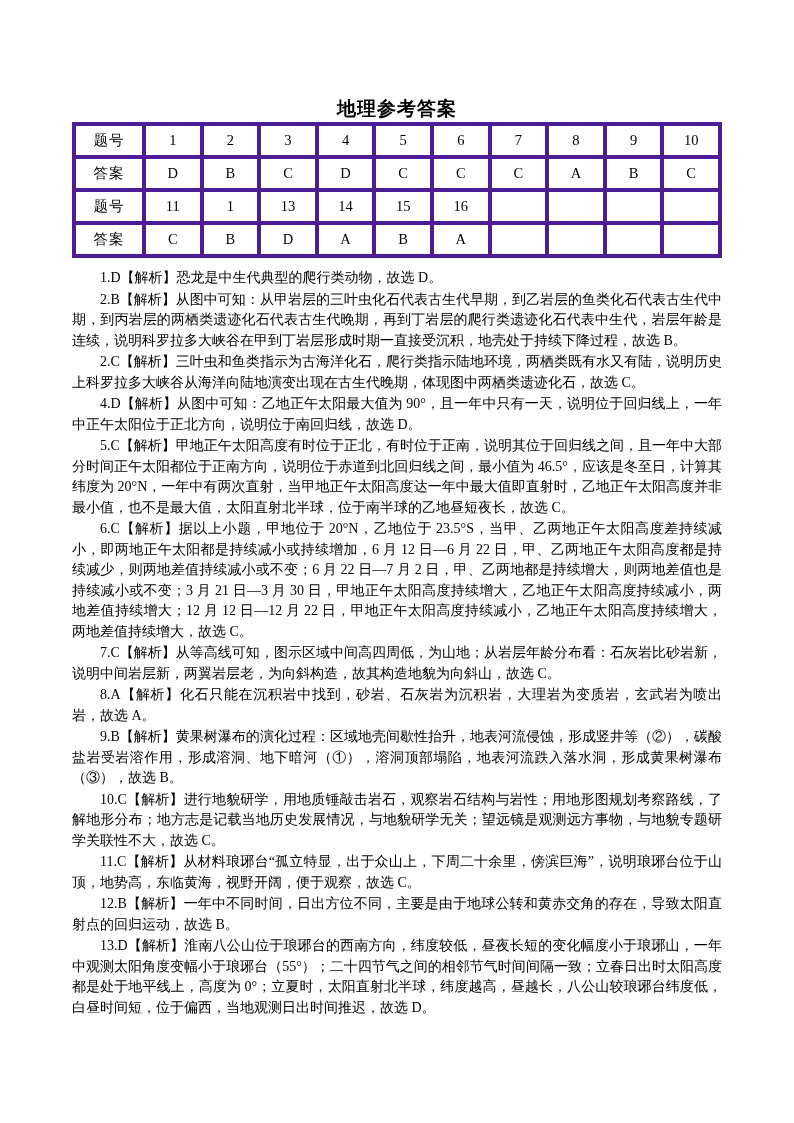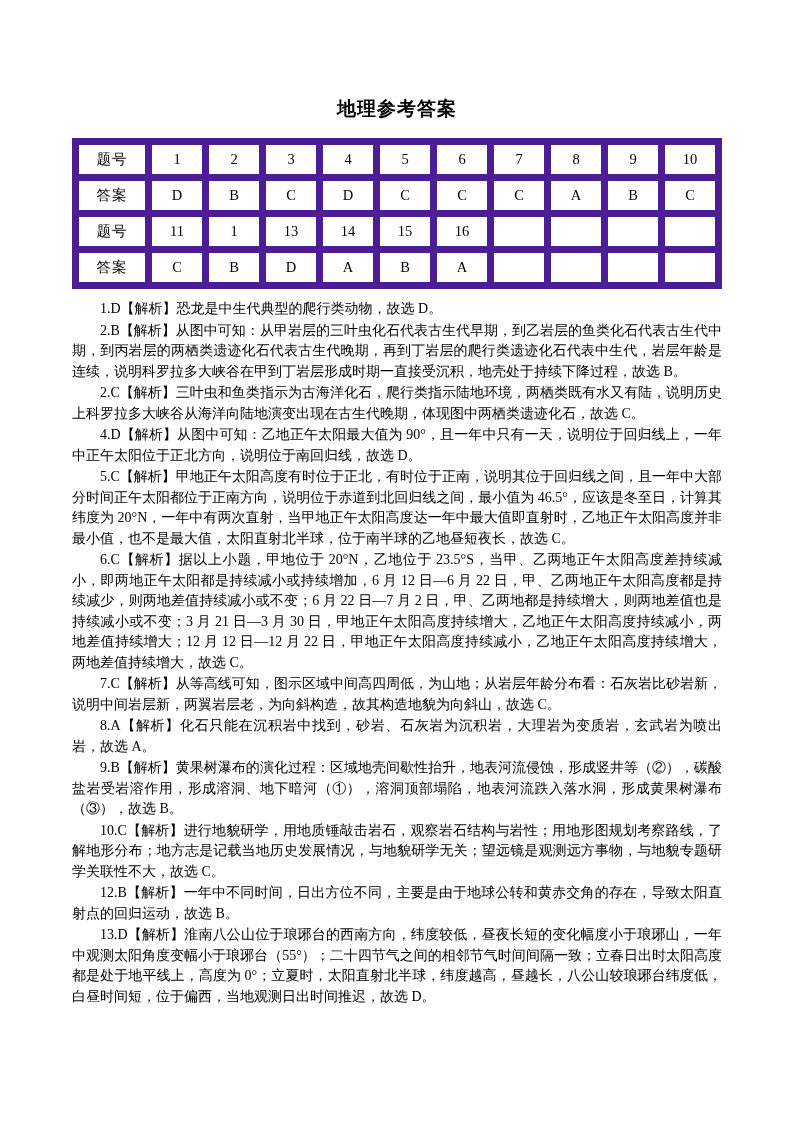--- a/index.html
+++ b/index.html
@@ -21,31 +21,30 @@
     height: 1123px;
     box-sizing: border-box;
     padding: 0 72px;
   }
   .doc-title {
     text-align: center;
     font-size: 19px;
     font-weight: bold;
     letter-spacing: 1px;
     margin-top: 96px;
-    margin-bottom: 16px;
     font-family: "Liberation Serif", "DejaVu Serif", serif;
   }
   table.answers {
     border-collapse: collapse;
     width: 100%;
     table-layout: fixed;
     margin: 0 auto 10px auto;
   }
   table.answers td {
-    border: 7px solid #4c1d95;
+    border: 4px solid #4c1d95;
     height: 27px;
     text-align: center;
     vertical-align: middle;
     font-size: 14.5px;
     font-family: "Liberation Serif", "DejaVu Serif", serif;
   }
   table.answers td.hdr {
     width: 64px;
     letter-spacing: 1px;
   }
@@ -129,17 +128,18 @@
     <p class="para">1.D【解析】恐龙是中生代典型的爬行类动物，故选 D。</p>
     <p class="para">2.B【解析】从图中可知：从甲岩层的三叶虫化石代表古生代早期，到乙岩层的鱼类化石代表古生代中期，到丙岩层的两栖类遗迹化石代表古生代晚期，再到丁岩层的爬行类遗迹化石代表中生代，岩层年龄是连续，说明科罗拉多大峡谷在甲到丁岩层形成时期一直接受沉积，地壳处于持续下降过程，故选 B。</p>
     <p class="para">2.C【解析】三叶虫和鱼类指示为古海洋化石，爬行类指示陆地环境，两栖类既有水又有陆，说明历史上科罗拉多大峡谷从海洋向陆地演变出现在古生代晚期，体现图中两栖类遗迹化石，故选 C。</p>
     <p class="para">4.D【解析】从图中可知：乙地正午太阳最大值为 90°，且一年中只有一天，说明位于回归线上，一年中正午太阳位于正北方向，说明位于南回归线，故选 D。</p>
     <p class="para">5.C【解析】甲地正午太阳高度有时位于正北，有时位于正南，说明其位于回归线之间，且一年中大部分时间正午太阳都位于正南方向，说明位于赤道到北回归线之间，最小值为 46.5°，应该是冬至日，计算其纬度为 20°N，一年中有两次直射，当甲地正午太阳高度达一年中最大值即直射时，乙地正午太阳高度并非最小值，也不是最大值，太阳直射北半球，位于南半球的乙地昼短夜长，故选 C。</p>
     <p class="para">6.C【解析】据以上小题，甲地位于 20°N，乙地位于 23.5°S，当甲、乙两地正午太阳高度差持续减小，即两地正午太阳都是持续减小或持续增加，6 月 12 日—6 月 22 日，甲、乙两地正午太阳高度都是持续减少，则两地差值持续减小或不变；6 月 22 日—7 月 2 日，甲、乙两地都是持续增大，则两地差值也是持续减小或不变；3 月 21 日—3 月 30 日，甲地正午太阳高度持续增大，乙地正午太阳高度持续减小，两地差值持续增大；12 月 12 日—12 月 22 日，甲地正午太阳高度持续减小，乙地正午太阳高度持续增大，两地差值持续增大，故选 C。</p>
     <p class="para">7.C【解析】从等高线可知，图示区域中间高四周低，为山地；从岩层年龄分布看：石灰岩比砂岩新，说明中间岩层新，两翼岩层老，为向斜构造，故其构造地貌为向斜山，故选 C。</p>
     <p class="para">8.A【解析】化石只能在沉积岩中找到，砂岩、石灰岩为沉积岩，大理岩为变质岩，玄武岩为喷出岩，故选 A。</p>
     <p class="para">9.B【解析】黄果树瀑布的演化过程：区域地壳间歇性抬升，地表河流侵蚀，形成竖井等（②），碳酸盐岩受岩溶作用，形成溶洞、地下暗河（①），溶洞顶部塌陷，地表河流跌入落水洞，形成黄果树瀑布（③），故选 B。</p>
     <p class="para">10.C【解析】进行地貌研学，用地质锤敲击岩石，观察岩石结构与岩性；用地形图规划考察路线，了解地形分布；地方志是记载当地历史发展情况，与地貌研学无关；望远镜是观测远方事物，与地貌专题研学关联性不大，故选 C。</p>
+    <p class="para">11.C【解析】从材料琅琊台“孤立特显，出于众山上，下周二十余里，傍滨巨海”，说明琅琊台位于山顶，地势高，东临黄海，视野开阔，便于观察，故选 C。</p>
     <p class="para">12.B【解析】一年中不同时间，日出方位不同，主要是由于地球公转和黄赤交角的存在，导致太阳直射点的回归运动，故选 B。</p>
     <p class="para">13.D【解析】淮南八公山位于琅琊台的西南方向，纬度较低，昼夜长短的变化幅度小于琅琊山，一年中观测太阳角度变幅小于琅琊台（55°）；二十四节气之间的相邻节气时间间隔一致；立春日出时太阳高度都是处于地平线上，高度为 0°；立夏时，太阳直射北半球，纬度越高，昼越长，八公山较琅琊台纬度低，白昼时间短，位于偏西，当地观测日出时间推迟，故选 D。</p>
   </div>
 
 </div>
 
 </body></html>

